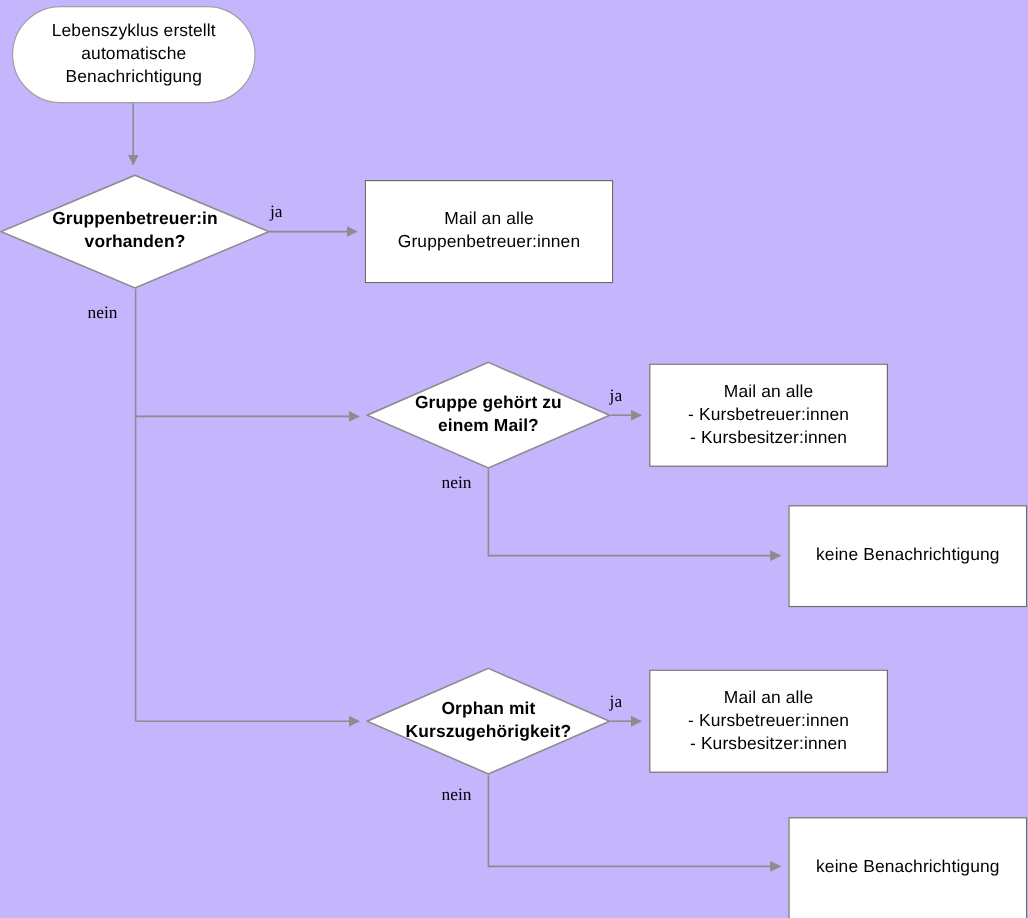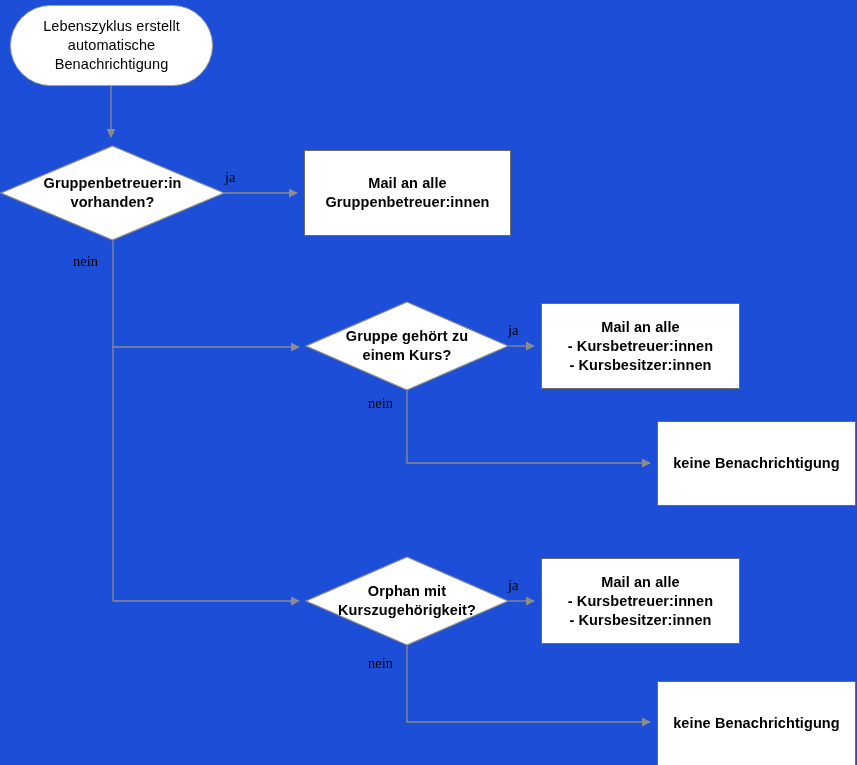--- a/index.html
+++ b/index.html
@@ -8,21 +8,21 @@
     background: #ffffff;
   }
   body {
     font-family: "Liberation Sans", sans-serif;
     -webkit-font-smoothing: antialiased;
   }
   #canvas {
     position: relative;
     width: 857px;
     height: 765px;
-    background: #1d4ed8;
+    background: #c4b5fd;
     overflow: hidden;
   }
   #edges {
     position: absolute;
     left: 0;
     top: 0;
     width: 857px;
     height: 765px;
     pointer-events: none;
   }
@@ -39,21 +39,20 @@
     letter-spacing: 0.1px;
   }
   .node-start {
     border: 1px solid #a0a0a0;
     border-radius: 44px;
     background: #ffffff;
   }
   .node-box {
     border: 1px solid #6b6b6b;
     background: #ffffff;
-    font-weight: bold;
   }
   .node-diamond {
     background: transparent;
     border: none;
   }
   .diamond-shape {
     position: absolute;
     left: 0;
     top: 0;
     width: 100%;
@@ -132,21 +131,21 @@
   <div class="node node-box" style="left:304px; top:150px; width:207px; height:86px;">
     <span class="nl">Mail an alle
 Gruppenbetreuer:innen</span>
   </div>
 
   <div class="node node-diamond" style="left:305px; top:301px; width:204px; height:90px;">
     <svg class="diamond-shape" viewBox="0 0 204 90" preserveAspectRatio="none" xmlns="http://www.w3.org/2000/svg">
       <polygon points="102,1 203,45 102,89 1,45" fill="#ffffff" stroke="#8c8c8c" stroke-width="1.3"></polygon>
     </svg>
     <span class="nl diamond-label">Gruppe gehört zu
-einem Kurs?</span>
+einem Mail?</span>
   </div>
 
   <div class="node node-box" style="left:541px; top:303px; width:199px; height:86px;">
     <span class="nl">Mail an alle
 - Kursbetreuer:innen
 - Kursbesitzer:innen</span>
   </div>
 
   <div class="node node-box" style="left:657px; top:421px; width:199px; height:85px;">
     <span class="nl">keine Benachrichtigung</span>

